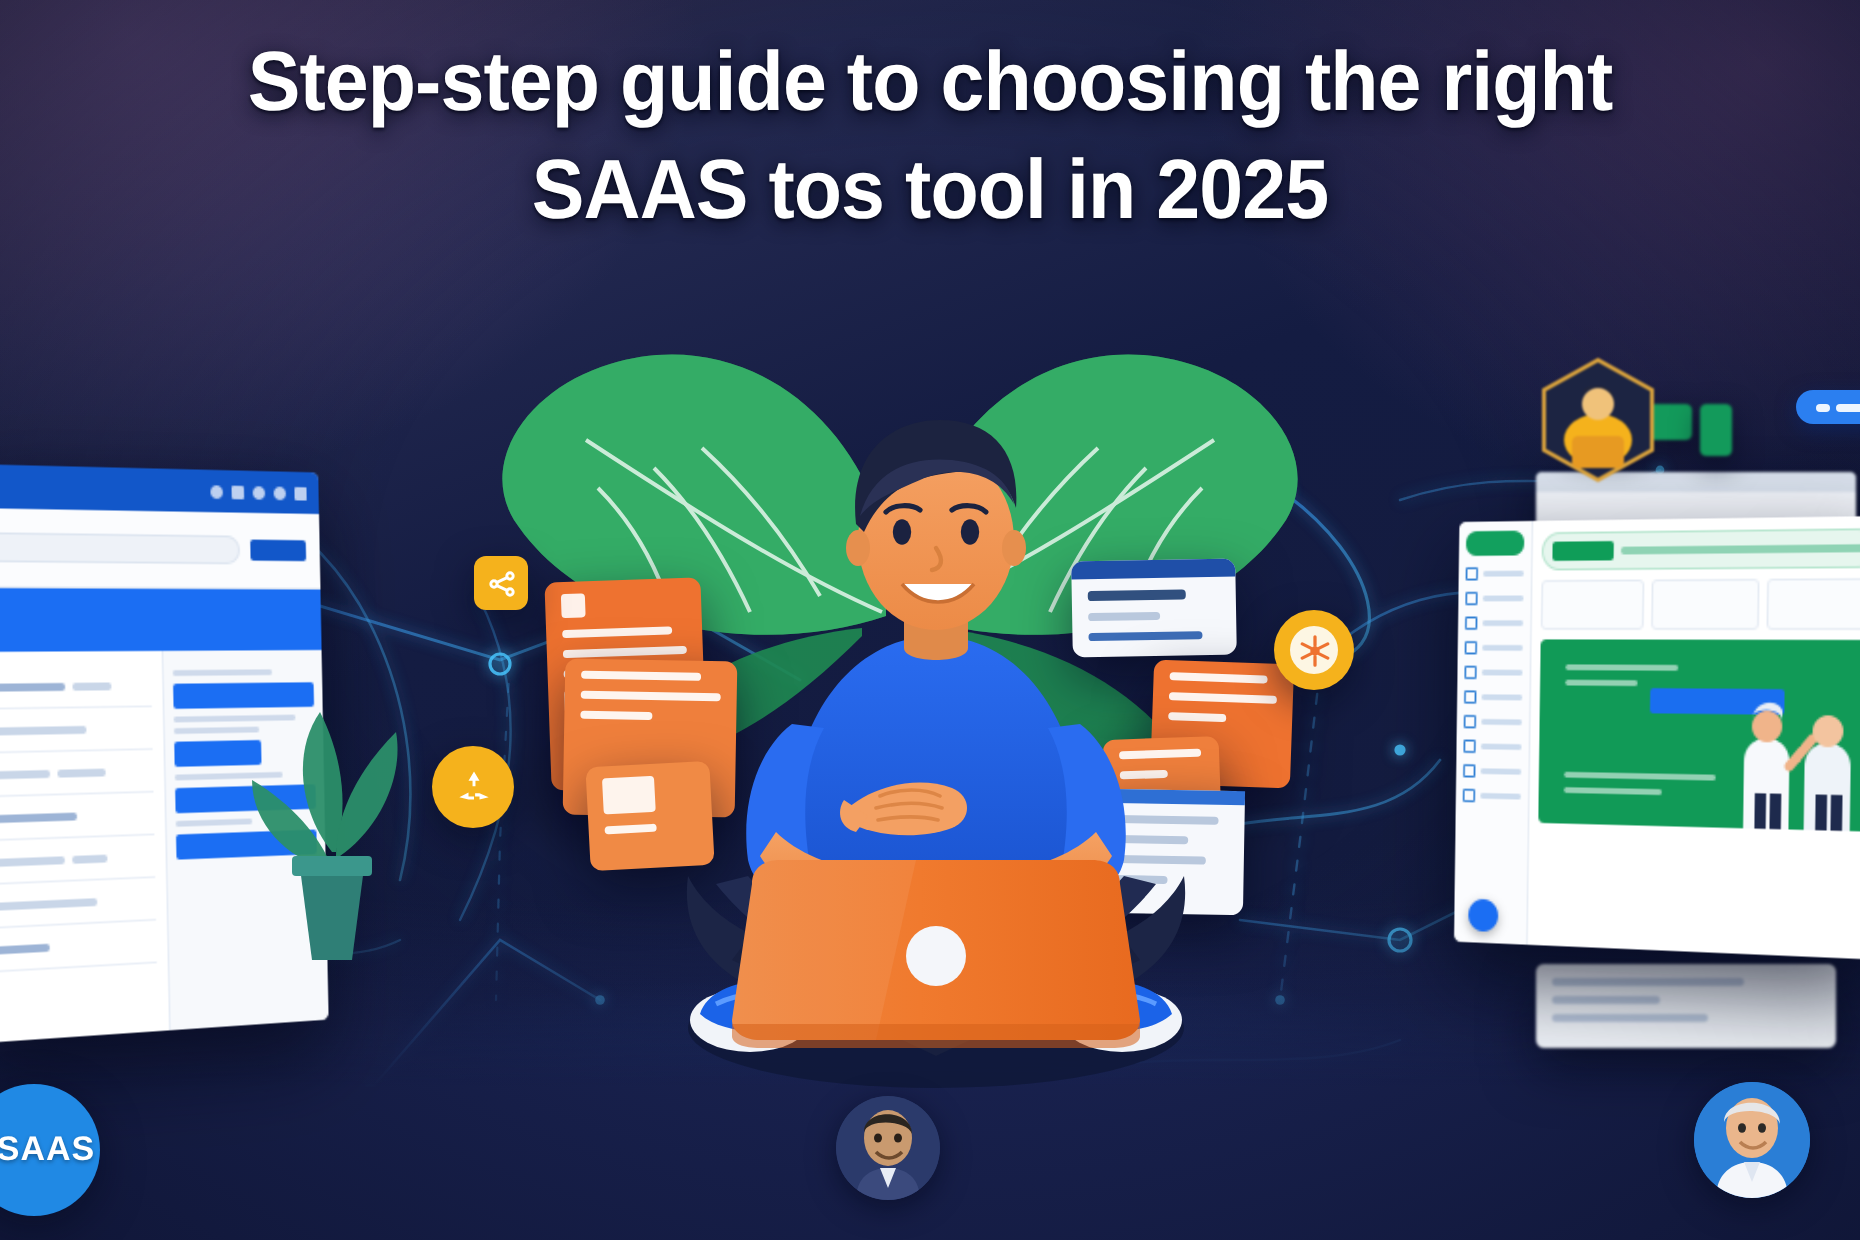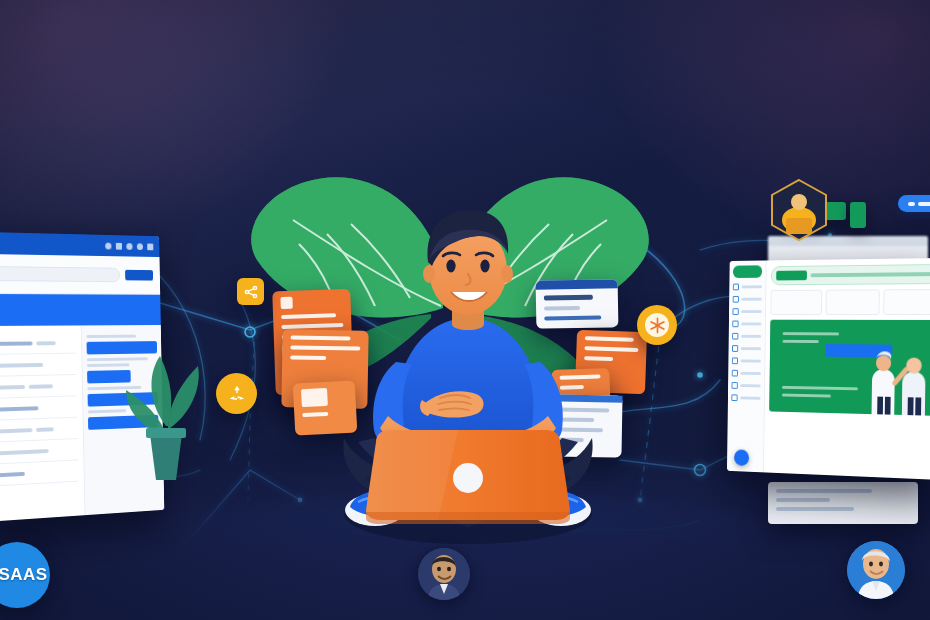--- a/index.html
+++ b/index.html
@@ -590,14 +590,18 @@
         <path d="M23 30 C27 34 32 34 36 30" stroke="#b97f52" stroke-width="1.8" fill="none"></path>
         <path d="M11 58 C11 46 19 40 29 40 C39 40 47 46 47 58 Z" fill="#f4f6fa"></path>
         <path d="M25 40 L29 50 L33 40 Z" fill="#dfe6f1"></path>
       </g>
     </svg>
   </div>
 
   <div class="bg-bottom"></div>
   <div class="bg-vign"></div>
 
+  <div class="headline">
+    <span class="ln l1">Step-step guide to choosing the right</span>
+    <span class="ln l2">SAAS tos tool in 2025</span>
+  </div>
 
 </div>
 
 </body></html>

